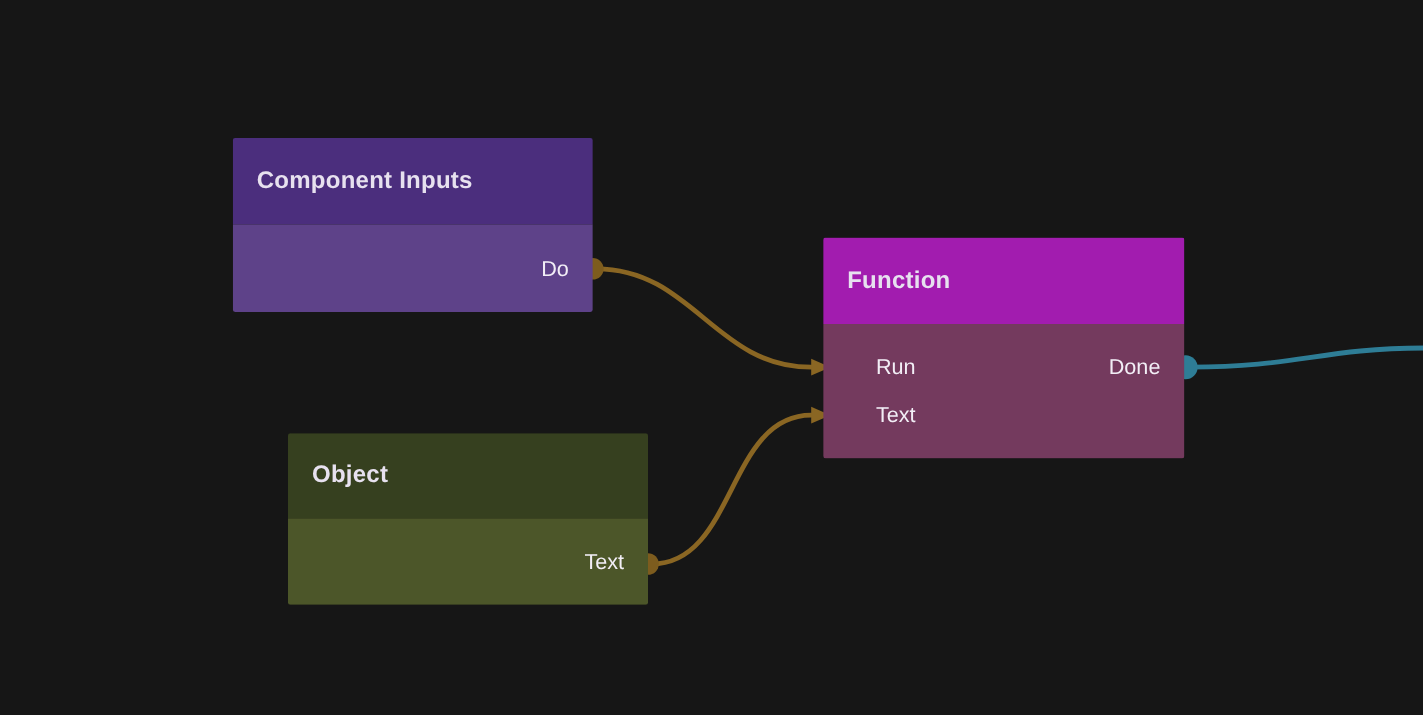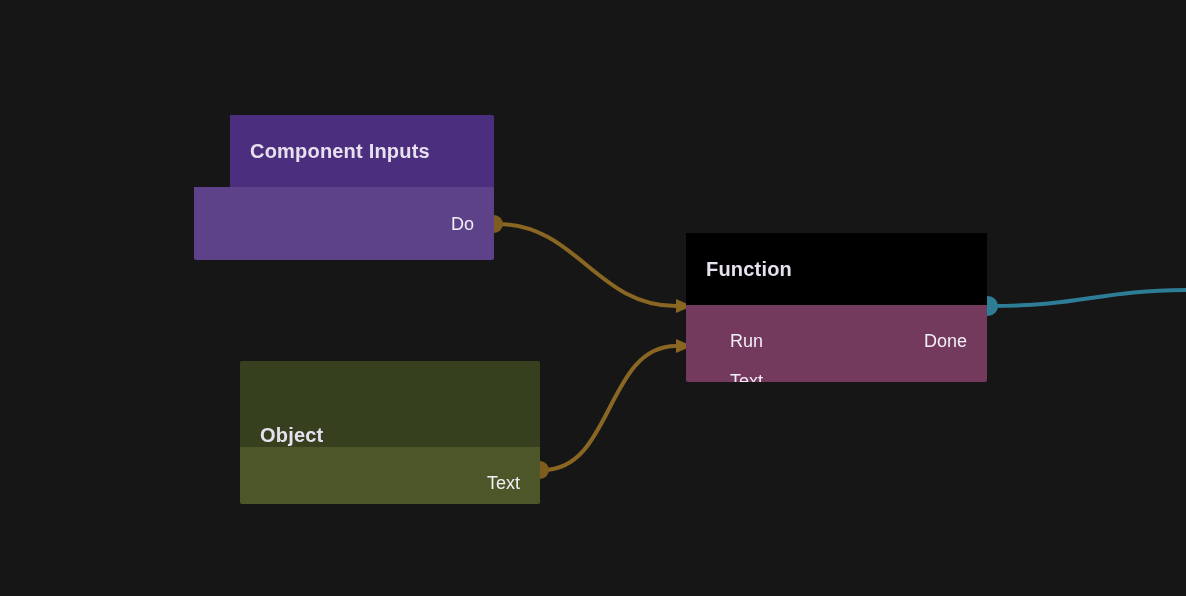--- a/index.html
+++ b/index.html
@@ -63,52 +63,52 @@
   
   #node-component-inputs { left: 194px; top: 115px; width: 300px; height: 145px; }
   #node-component-inputs .node-header { height: 72px; }
   #node-component-inputs .node-body   { height: 73px; }
 
   #node-function { left: 686px; top: 198px; width: 301px; height: 184px; }
   #node-function .node-header { height: 72px; }
   #node-function .node-body   { height: 112px; padding-left: 44px; }
 
   #node-object { left: 240px; top: 361px; width: 300px; height: 143px; }
-  #node-object .node-header { height: 86px; align-items: flex-end; }
+  #node-object .node-header { height: 71px; }
   #node-object .node-body   { height: 72px; }
 </style>
 </head>
 <body>
 
 <div id="canvas" style="background: rgb(22, 22, 22);">
 
   <svg id="wires" viewBox="0 0 1186 596" xmlns="http://www.w3.org/2000/svg">
       <path d="M 497 224 C 577 224, 596 306, 676 306" fill="none" stroke="#8a6623" stroke-width="4" stroke-linecap="round"></path>
       <polygon points="692,306 676,299 676,313" fill="#8a6623"></polygon>
       <circle cx="494" cy="224" r="9" fill="#7d5c1e"></circle>
       <path d="M 543 470 C 613 470, 606 346, 676 346" fill="none" stroke="#8a6623" stroke-width="4" stroke-linecap="round"></path>
       <polygon points="692,346 676,339 676,353" fill="#8a6623"></polygon>
       <circle cx="540" cy="470" r="9" fill="#7d5c1e"></circle>
       <path d="M 992 306 C 1082 306, 1100 290, 1190 290" fill="none" stroke="#2e7d96" stroke-width="4" stroke-linecap="round"></path>
       <circle cx="988" cy="306" r="10" fill="#2e7d96"></circle>
     </svg>
 
   <div class="node" id="node-component-inputs">
-    <div class="node-header" style="background: rgb(75, 46, 125); margin-left: 36px;">
+    <div class="node-header" style="background: rgb(75, 46, 125);">
       <span>Component Inputs</span>
     </div>
     <div class="node-body" style="background: rgb(94, 66, 137);">
       <div class="port-row single-out">
         <span class="port-label">Do</span>
       </div>
     </div>
   </div>
 
   <div class="node" id="node-function">
-    <div class="node-header" style="background: #000000; margin-top: 35px;">
+    <div class="node-header" style="background: #a21caf;">
       <span>Function</span>
     </div>
     <div class="node-body" style="background: rgb(116, 58, 94);">
       <div class="port-row">
         <span class="port-label">Run</span>
         <span class="port-label">Done</span>
       </div>
       <div class="port-row">
         <span class="port-label">Text</span>
       </div>

